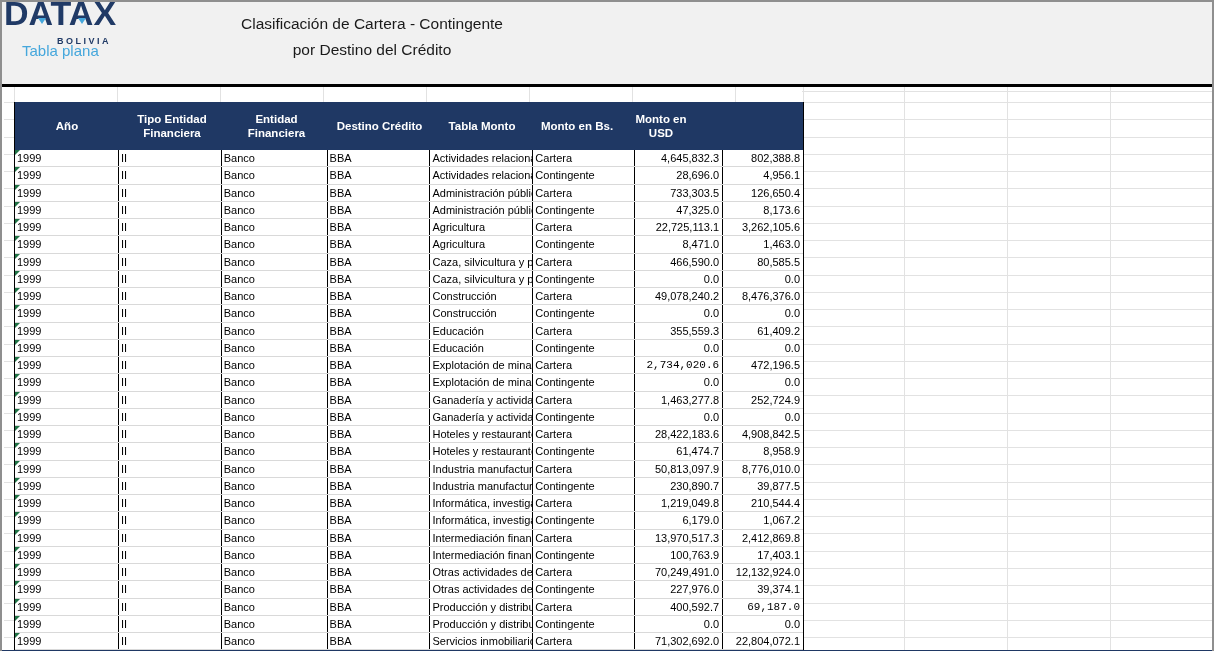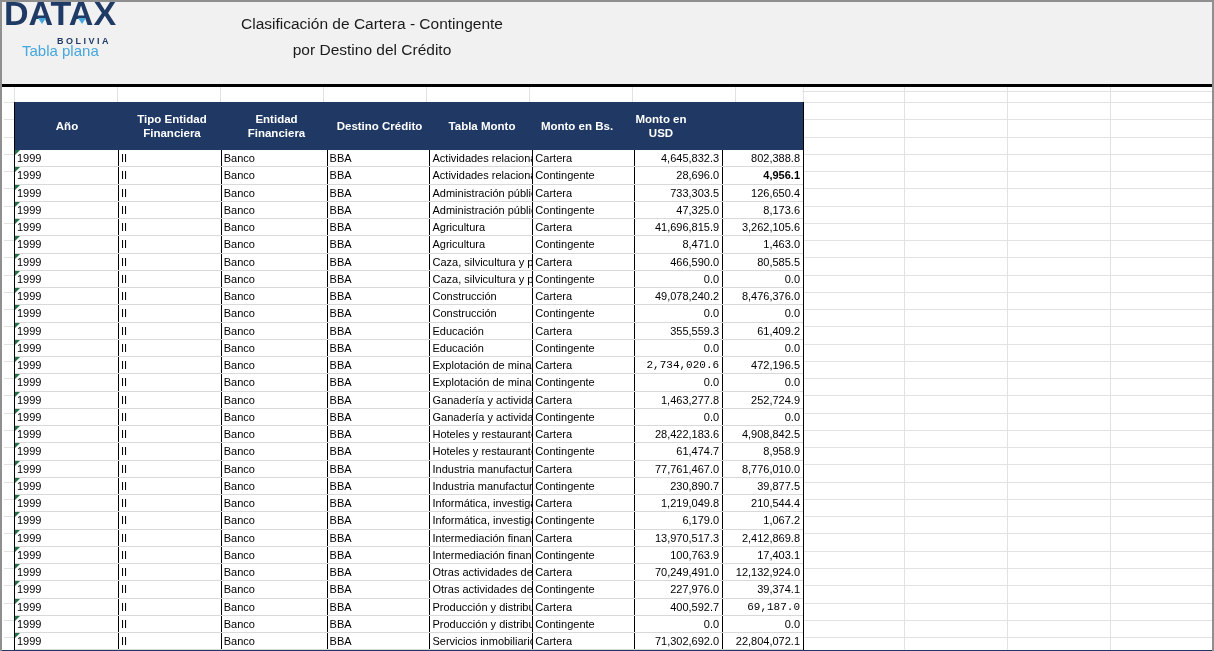--- a/index.html
+++ b/index.html
@@ -107,21 +107,21 @@
         <div class="td num" style="width: 80px;">802,388.8</div>
       </div>
       <div class="tr">
         <div class="td" style="width: 104px;">1999<span class="flag"></span></div>
         <div class="td" style="width: 103px;">II</div>
         <div class="td" style="width: 106px;">Banco</div>
         <div class="td" style="width: 103px;">BBA</div>
         <div class="td" style="width: 103px;">Actividades relacionad</div>
         <div class="td" style="width: 102px;">Contingente</div>
         <div class="td num" style="width: 88px;">28,696.0</div>
-        <div class="td num" style="width: 80px; font-weight: bold;">4,956.1</div>
+        <div class="td num" style="width: 80px;">4,956.1</div>
       </div>
       <div class="tr">
         <div class="td" style="width: 104px;">1999<span class="flag"></span></div>
         <div class="td" style="width: 103px;">II</div>
         <div class="td" style="width: 106px;">Banco</div>
         <div class="td" style="width: 103px;">BBA</div>
         <div class="td" style="width: 103px;">Administración pública</div>
         <div class="td" style="width: 102px;">Cartera</div>
         <div class="td num" style="width: 88px;">733,303.5</div>
         <div class="td num" style="width: 80px;">126,650.4</div>
@@ -136,21 +136,21 @@
         <div class="td num" style="width: 88px;">47,325.0</div>
         <div class="td num" style="width: 80px;">8,173.6</div>
       </div>
       <div class="tr">
         <div class="td" style="width: 104px;">1999<span class="flag"></span></div>
         <div class="td" style="width: 103px;">II</div>
         <div class="td" style="width: 106px;">Banco</div>
         <div class="td" style="width: 103px;">BBA</div>
         <div class="td" style="width: 103px;">Agricultura</div>
         <div class="td" style="width: 102px;">Cartera</div>
-        <div class="td num" style="width: 88px;">41,696,815.9</div>
+        <div class="td num" style="width: 88px;">22,725,113.1</div>
         <div class="td num" style="width: 80px;">3,262,105.6</div>
       </div>
       <div class="tr">
         <div class="td" style="width: 104px;">1999<span class="flag"></span></div>
         <div class="td" style="width: 103px;">II</div>
         <div class="td" style="width: 106px;">Banco</div>
         <div class="td" style="width: 103px;">BBA</div>
         <div class="td" style="width: 103px;">Agricultura</div>
         <div class="td" style="width: 102px;">Contingente</div>
         <div class="td num" style="width: 88px;">8,471.0</div>
@@ -276,21 +276,21 @@
         <div class="td num" style="width: 88px;">61,474.7</div>
         <div class="td num" style="width: 80px;">8,958.9</div>
       </div>
       <div class="tr">
         <div class="td" style="width: 104px;">1999<span class="flag"></span></div>
         <div class="td" style="width: 103px;">II</div>
         <div class="td" style="width: 106px;">Banco</div>
         <div class="td" style="width: 103px;">BBA</div>
         <div class="td" style="width: 103px;">Industria manufacturer</div>
         <div class="td" style="width: 102px;">Cartera</div>
-        <div class="td num" style="width: 88px;">77,761,467.0</div>
+        <div class="td num" style="width: 88px;">50,813,097.9</div>
         <div class="td num" style="width: 80px;">8,776,010.0</div>
       </div>
       <div class="tr">
         <div class="td" style="width: 104px;">1999<span class="flag"></span></div>
         <div class="td" style="width: 103px;">II</div>
         <div class="td" style="width: 106px;">Banco</div>
         <div class="td" style="width: 103px;">BBA</div>
         <div class="td" style="width: 103px;">Industria manufacturer</div>
         <div class="td" style="width: 102px;">Contingente</div>
         <div class="td num" style="width: 88px;">230,890.7</div>

